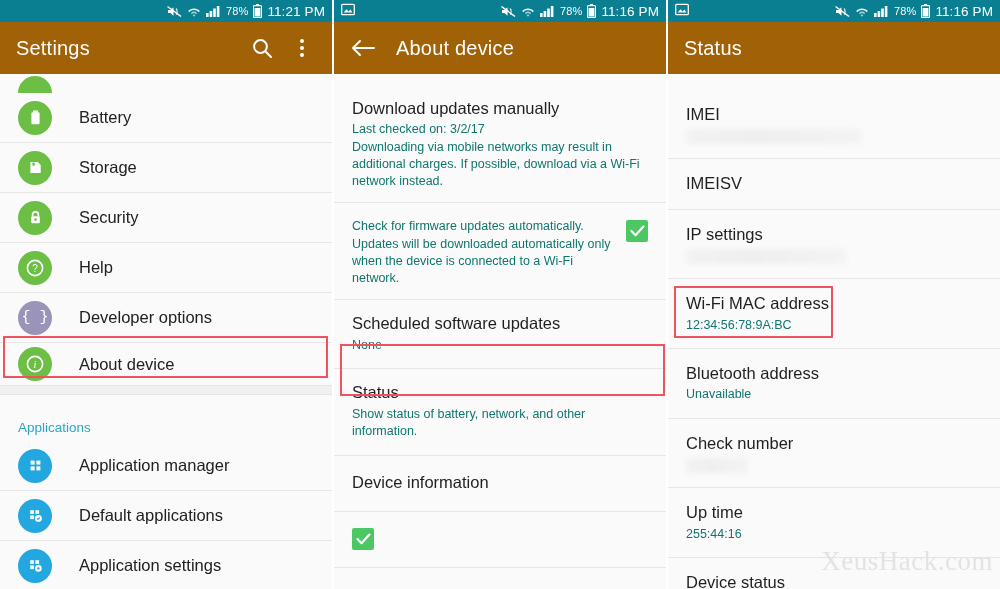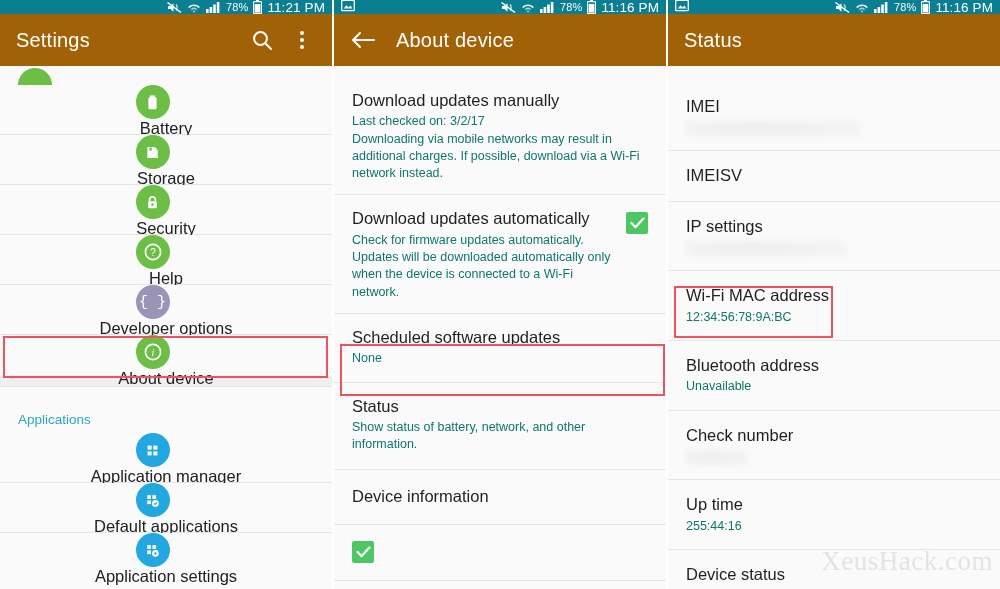--- a/index.html
+++ b/index.html
@@ -10,21 +10,21 @@
     overflow: hidden;
   }
   .screens { display: flex; width: 1000px; height: 589px; }
   .panel { position: relative; height: 589px; overflow: hidden; background: #fafafa; }
   .panel.left   { width: 332px; }
   .panel.mid    { width: 332px; margin-left: 2px; }
   .panel.right  { width: 332px; margin-left: 2px; }
 
   
   .statusbar {
-    height: 14px; background: #0b7f92; color: #ffffff;
+    height: 22px; background: #0b7f92; color: #ffffff;
     display: flex; align-items: center; padding: 0 7px;
     font-size: 12.5px; letter-spacing: .1px;
   }
   .sb-left { flex: 0 0 auto; display: flex; align-items: center; gap: 4px; }
   .sb-spacer { flex: 1 1 auto; }
   .sb-right { display: flex; align-items: center; gap: 5px; }
   .sb-right svg { display: block; }
   .sb-batt { font-size: 11px; opacity: .97; }
   .sb-time { font-size: 13.5px; }
 
@@ -38,21 +38,21 @@
   .ab-spacer { flex: 1; }
   .ab-icon { width: 28px; height: 28px; display: flex; align-items: center; justify-content: center; cursor: pointer; }
   .ab-back { width: 26px; height: 26px; display:flex; align-items:center; justify-content:center; }
   .dots { display: flex; flex-direction: column; gap: 3px; align-items: center; }
   .dots i { width: 4px; height: 4px; border-radius: 50%; background: #fff; display: block; }
 
   
   .list { background: #fafafa; }
   .row {
     display: flex; align-items: center;
-    padding: 0 18px; position: relative; background: #fafafa; flex-direction: column;
+    padding: 0 18px; position: relative; background: #fafafa;
   }
   .divider { height: 1px; background: #e6e6e6; margin: 0 0 0 0; }
 
   
   .lrow { height: 49px; }
   .lrow .ico { width: 34px; height: 34px; border-radius: 50%; flex: 0 0 34px;
                display: flex; align-items: center; justify-content: center; margin-right: 27px; }
   .lrow .lbl { font-size: 16.5px; color: #212121; }
   .green { background: #6dbe45; }
   .purple { background: #9a94b8; }
@@ -336,21 +336,20 @@
 
       <div class="prow" style="padding-top:24px">
         <div class="ttl">Download updates manually</div>
         <div class="sub" style="white-space:pre-line">Last checked on: 3/2/17
 Downloading via mobile networks may result in additional charges. If possible, download via a Wi-Fi network instead.</div>
       </div>
       <div class="divider"></div>
 
       <div class="prow withcheck" style="padding-top:13px">
         <div class="txtcol">
-          <div class="ttl">Download updates automatically</div>
           <div class="sub">Check for firmware updates automatically. Updates will be downloaded automatically only when the device is connected to a Wi-Fi network.</div>
         </div>
         <span class="checkbox">
           <svg width="15" height="12" viewBox="0 0 15 12">
               <path d="M1.5 6l4 4.2L13.4 1.6" stroke="#fff" stroke-width="2.2" fill="none" stroke-linecap="round" stroke-linejoin="round"></path>
             </svg>
         </span>
       </div>
       <div class="divider"></div>
 

